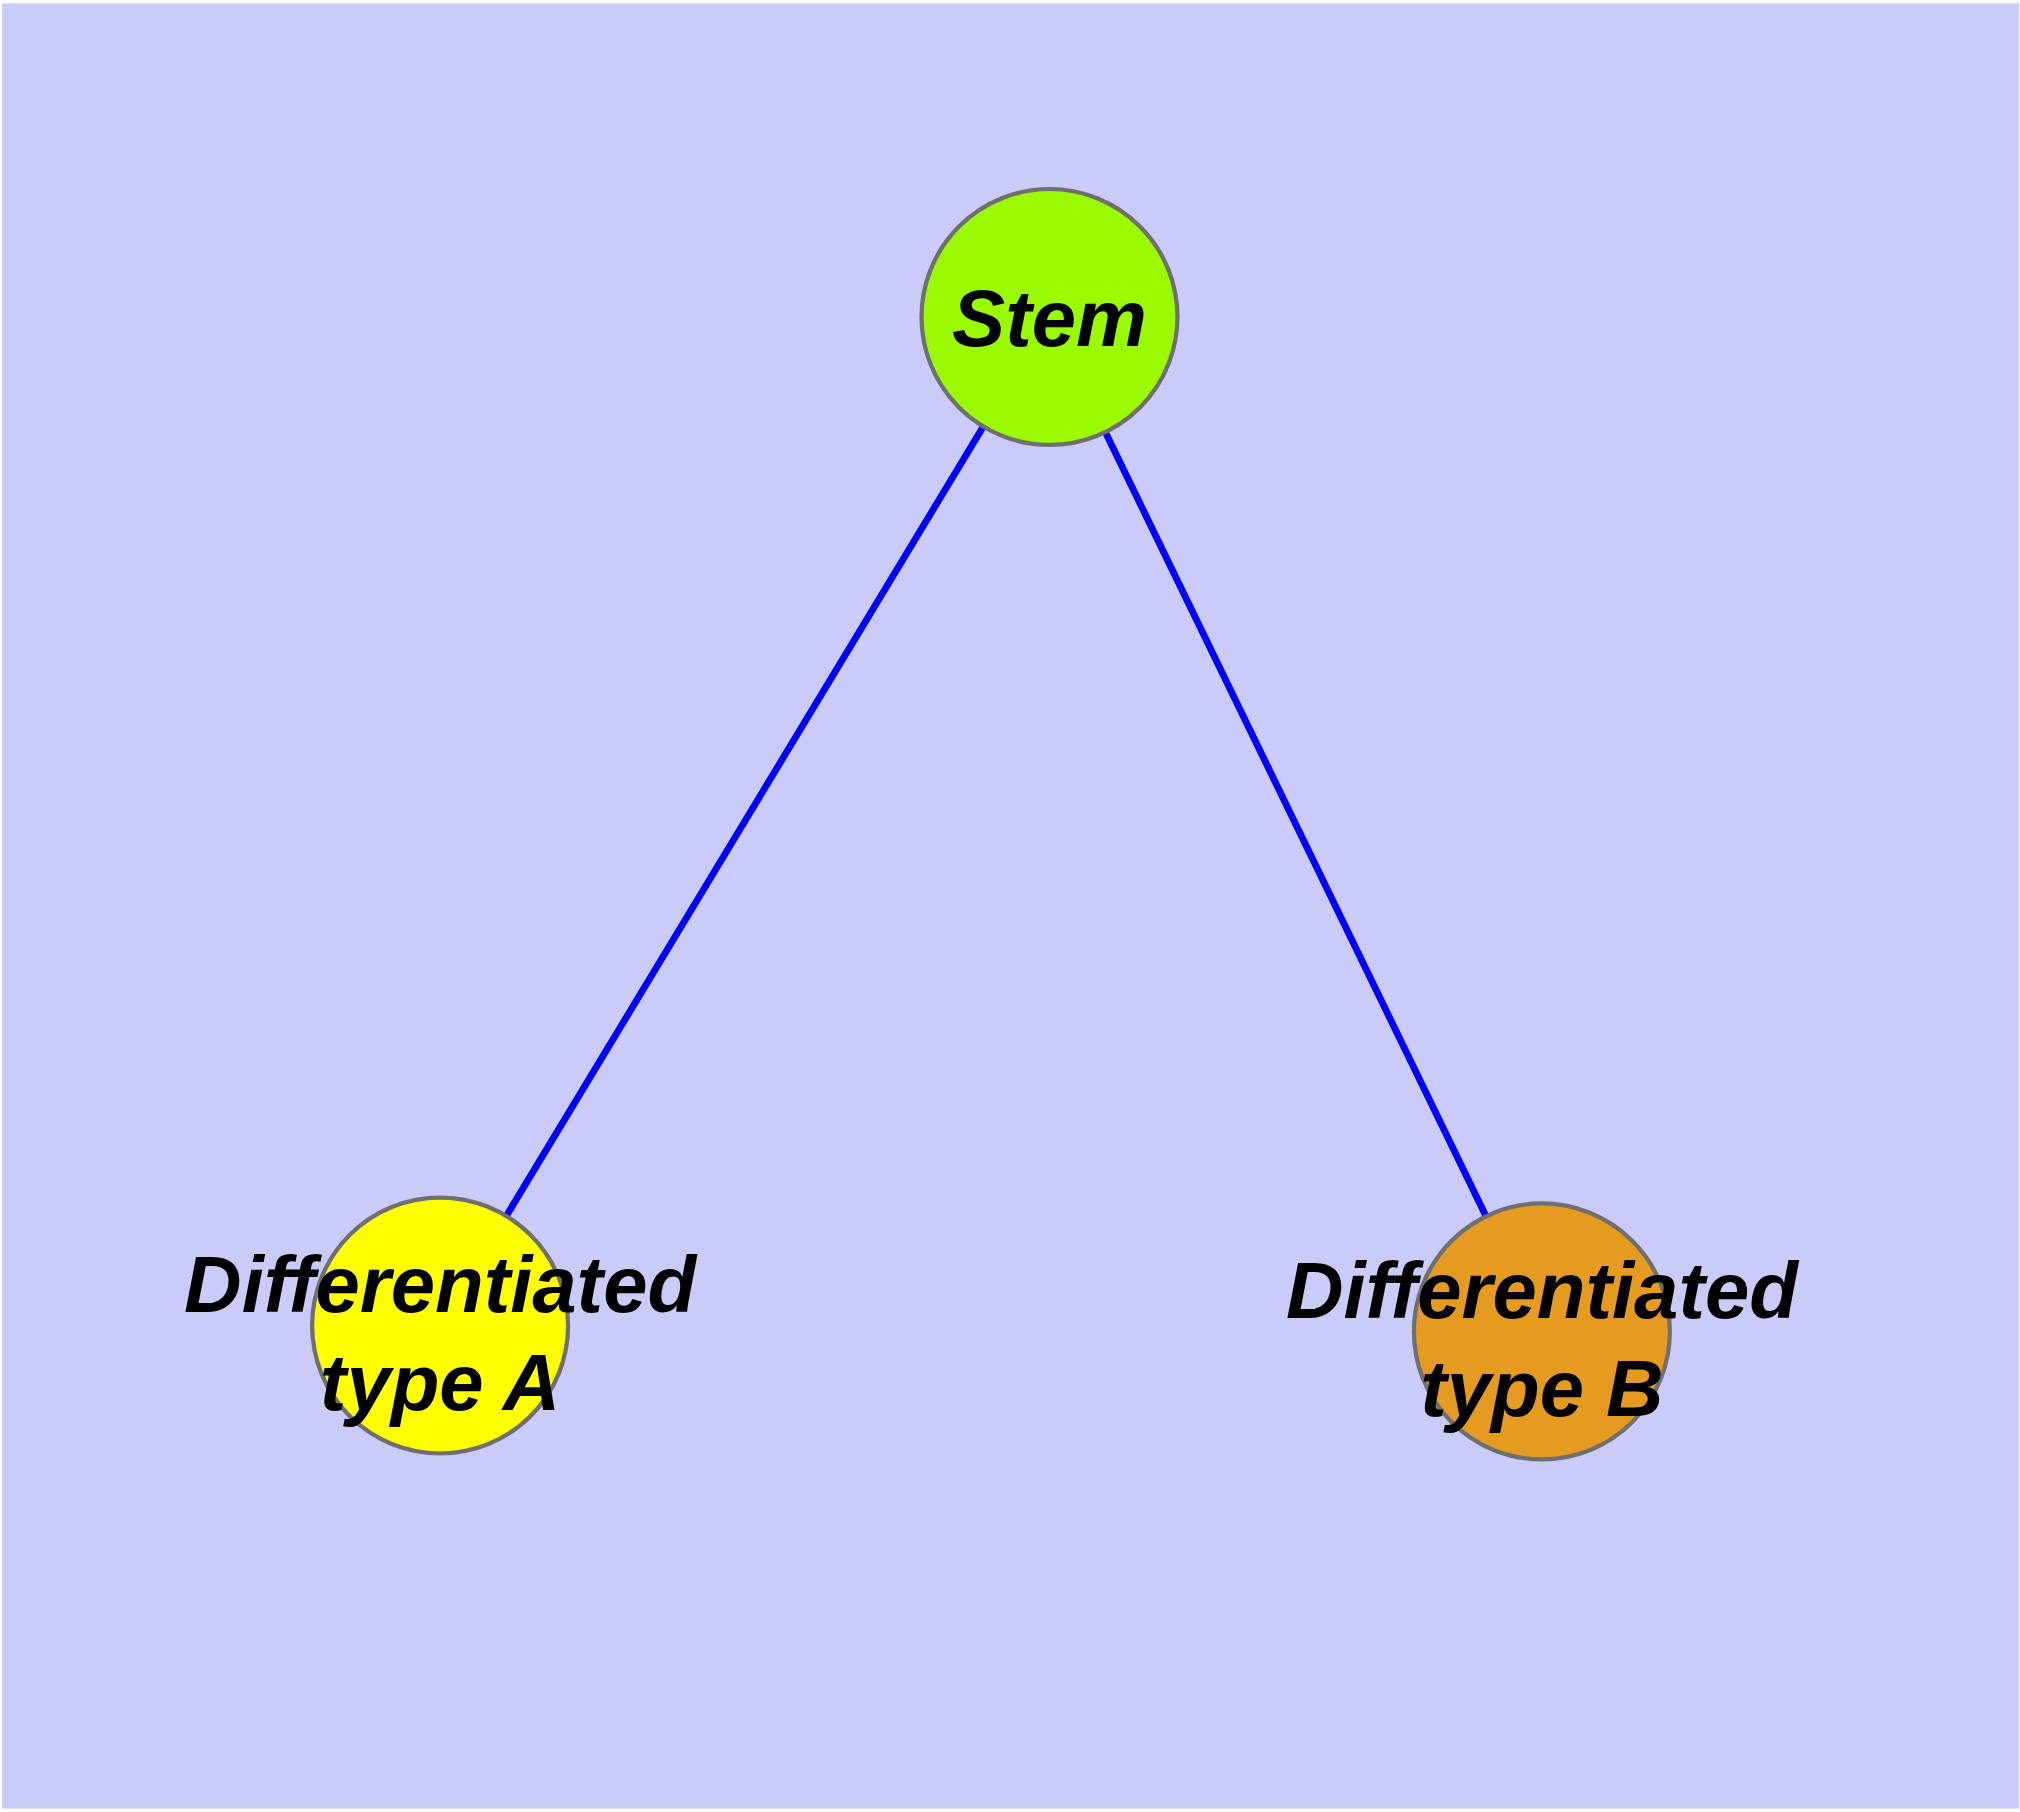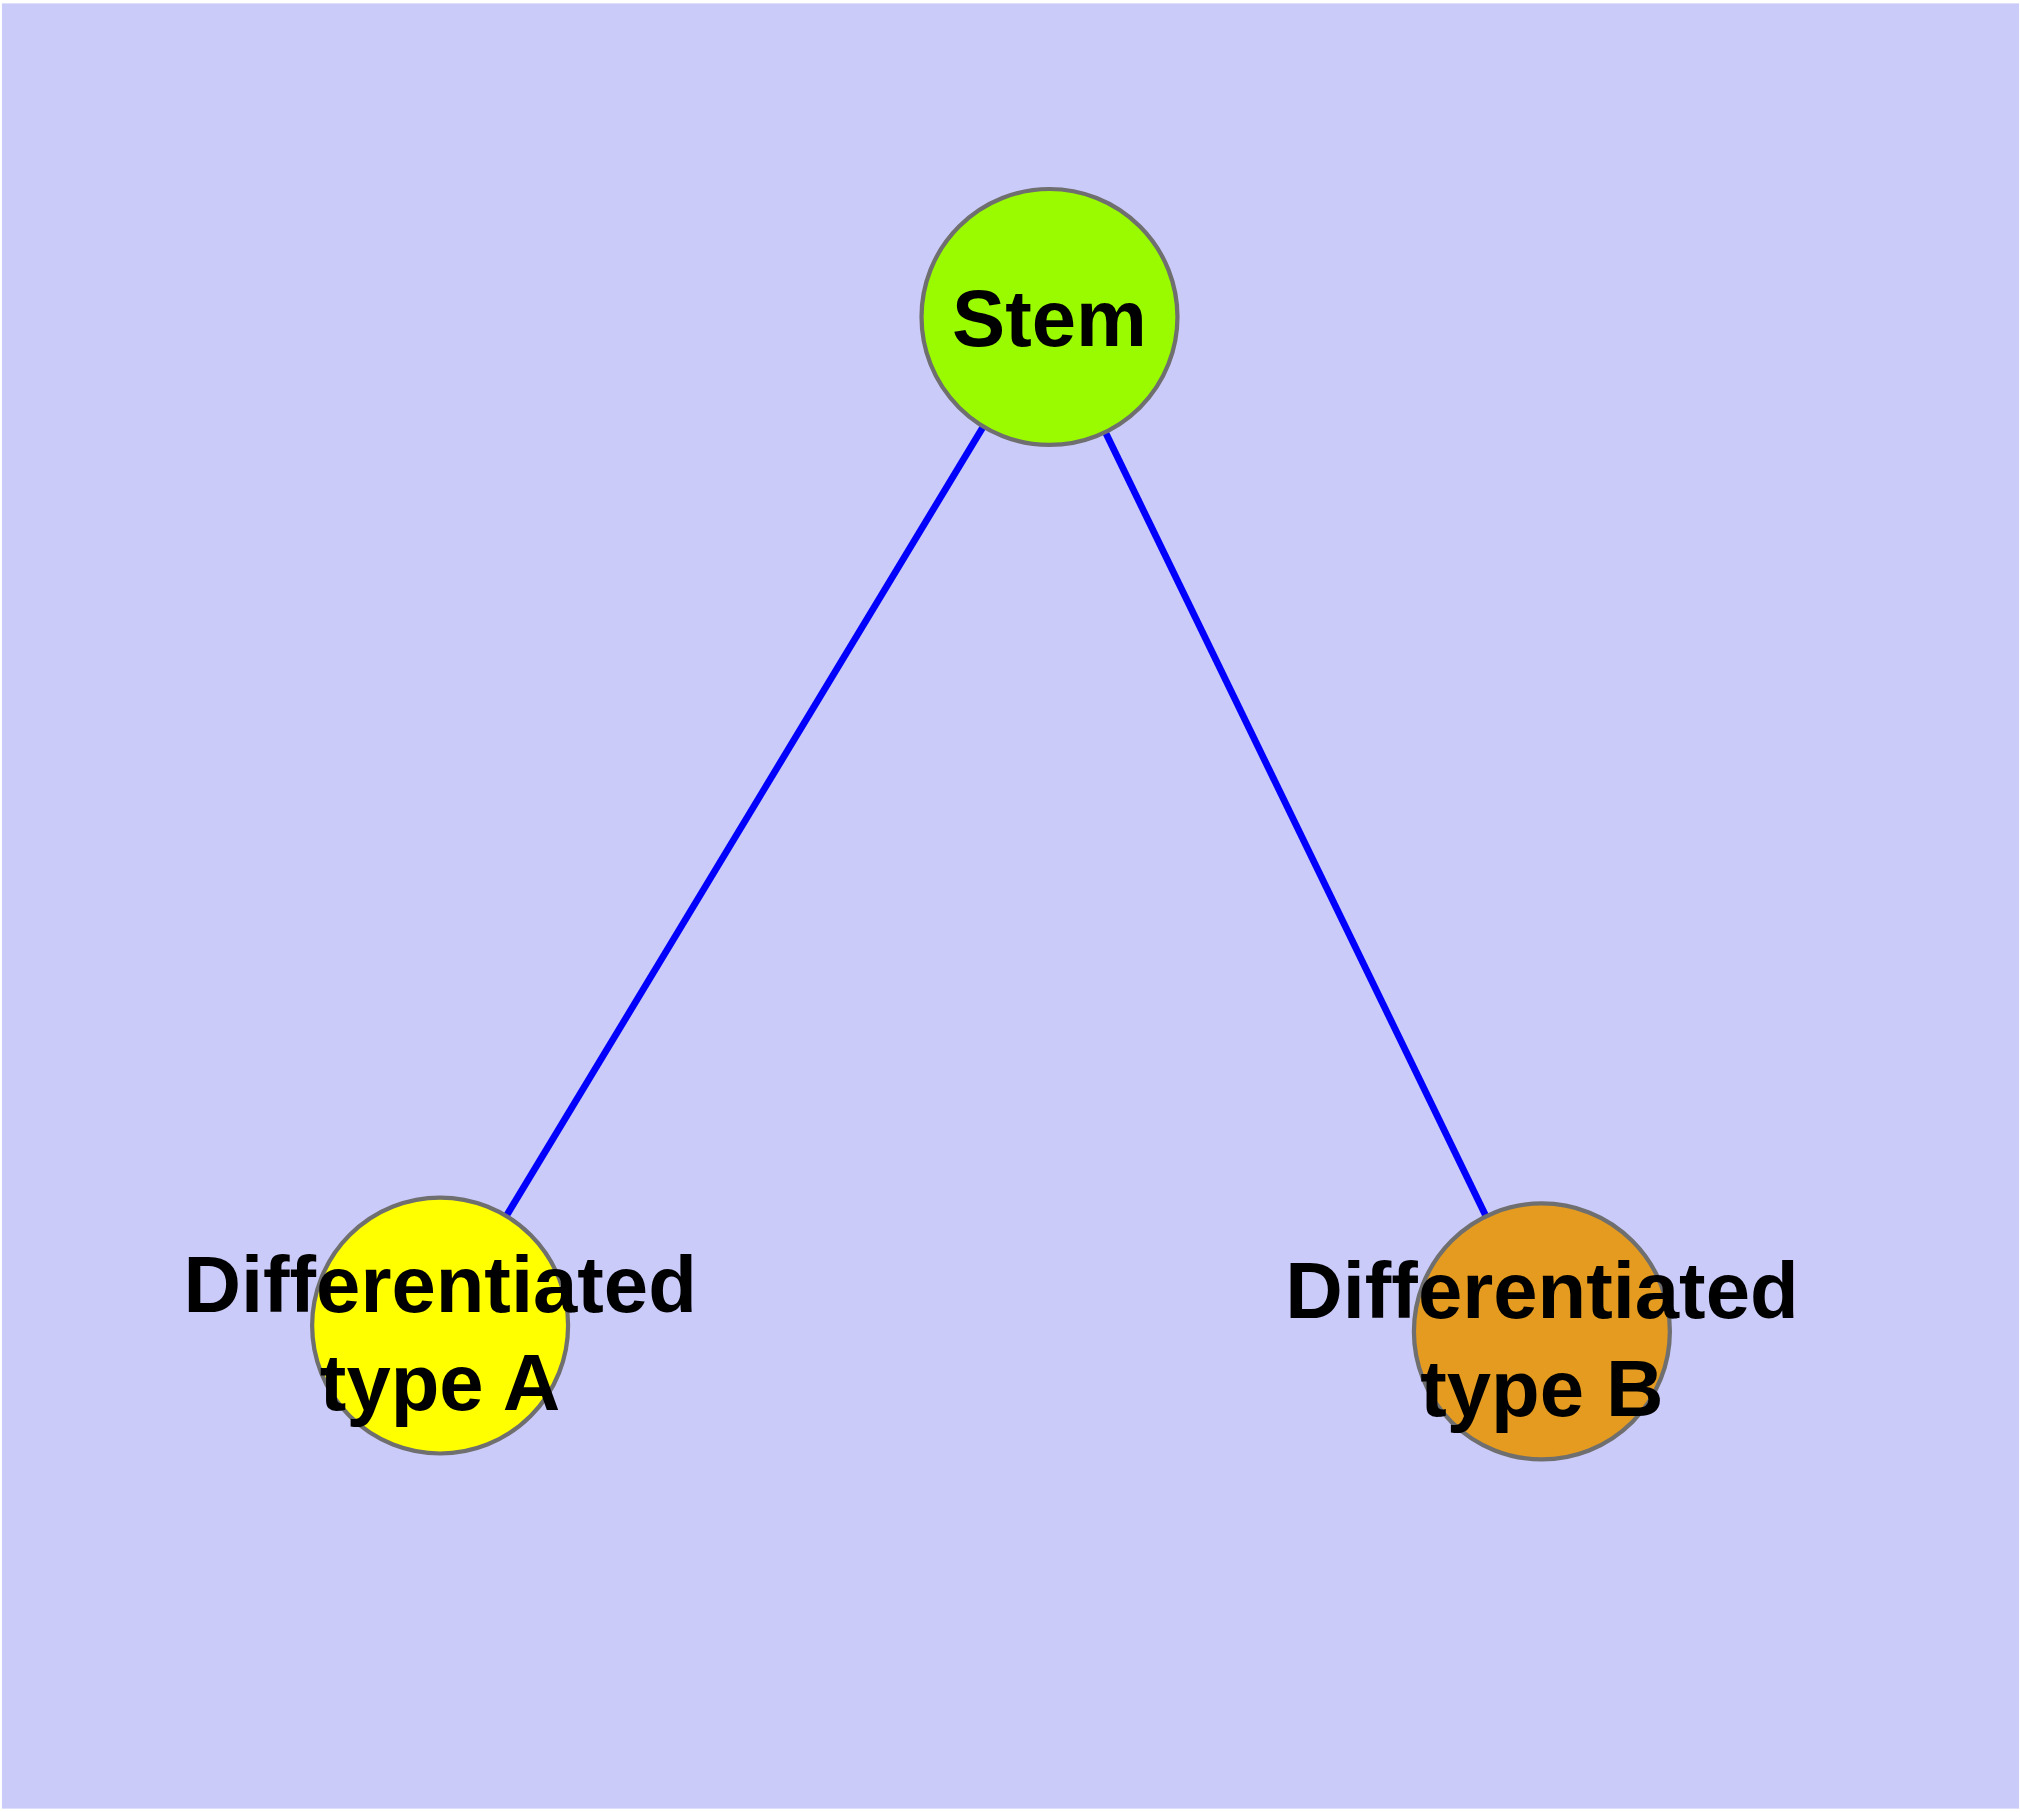--- a/index.html
+++ b/index.html
@@ -8,20 +8,21 @@
     background: #ffffff;
     width: 2021px;
     height: 1812px;
     overflow: hidden;
   }
   .graph-figure {
     position: relative;
     width: 1845px;
     height: 1812px;
     font-family: "Liberation Sans", sans-serif;
+    font-style: italic;
   }
   svg {
     display: block;
   }
   .edge-line {
     fill: none;
     stroke-linecap: butt;
   }
   .node-circle {
     stroke-width: 5px;

